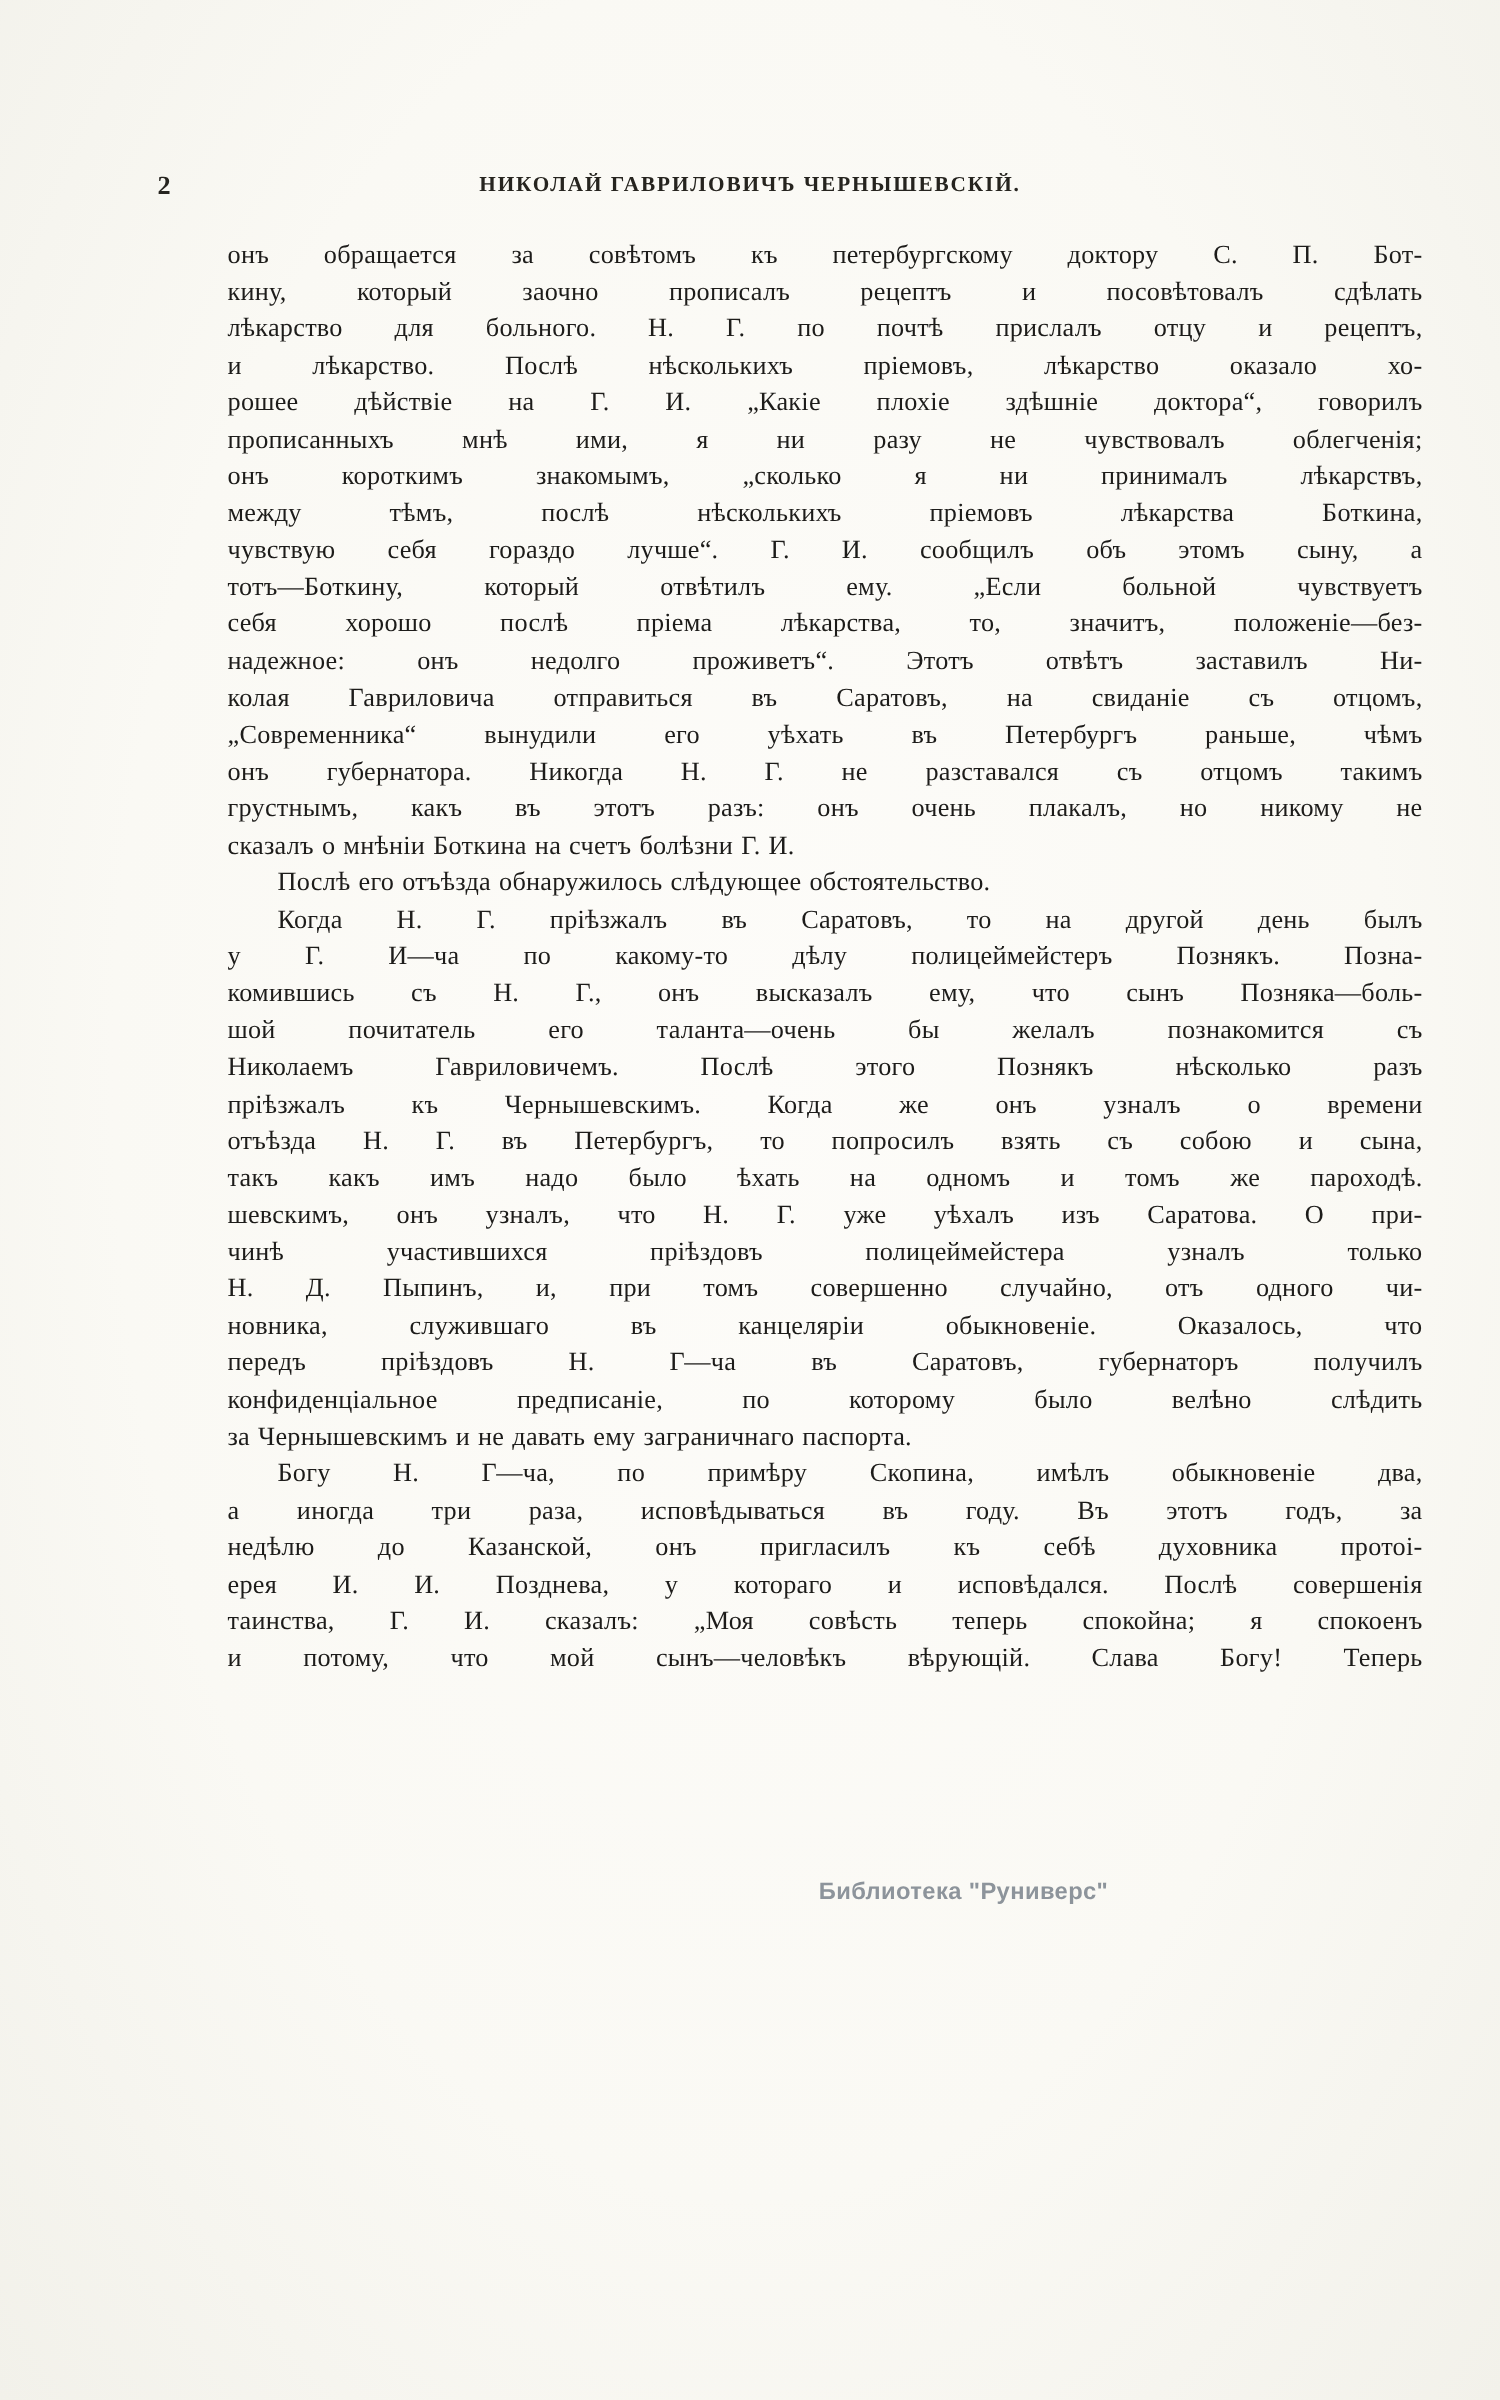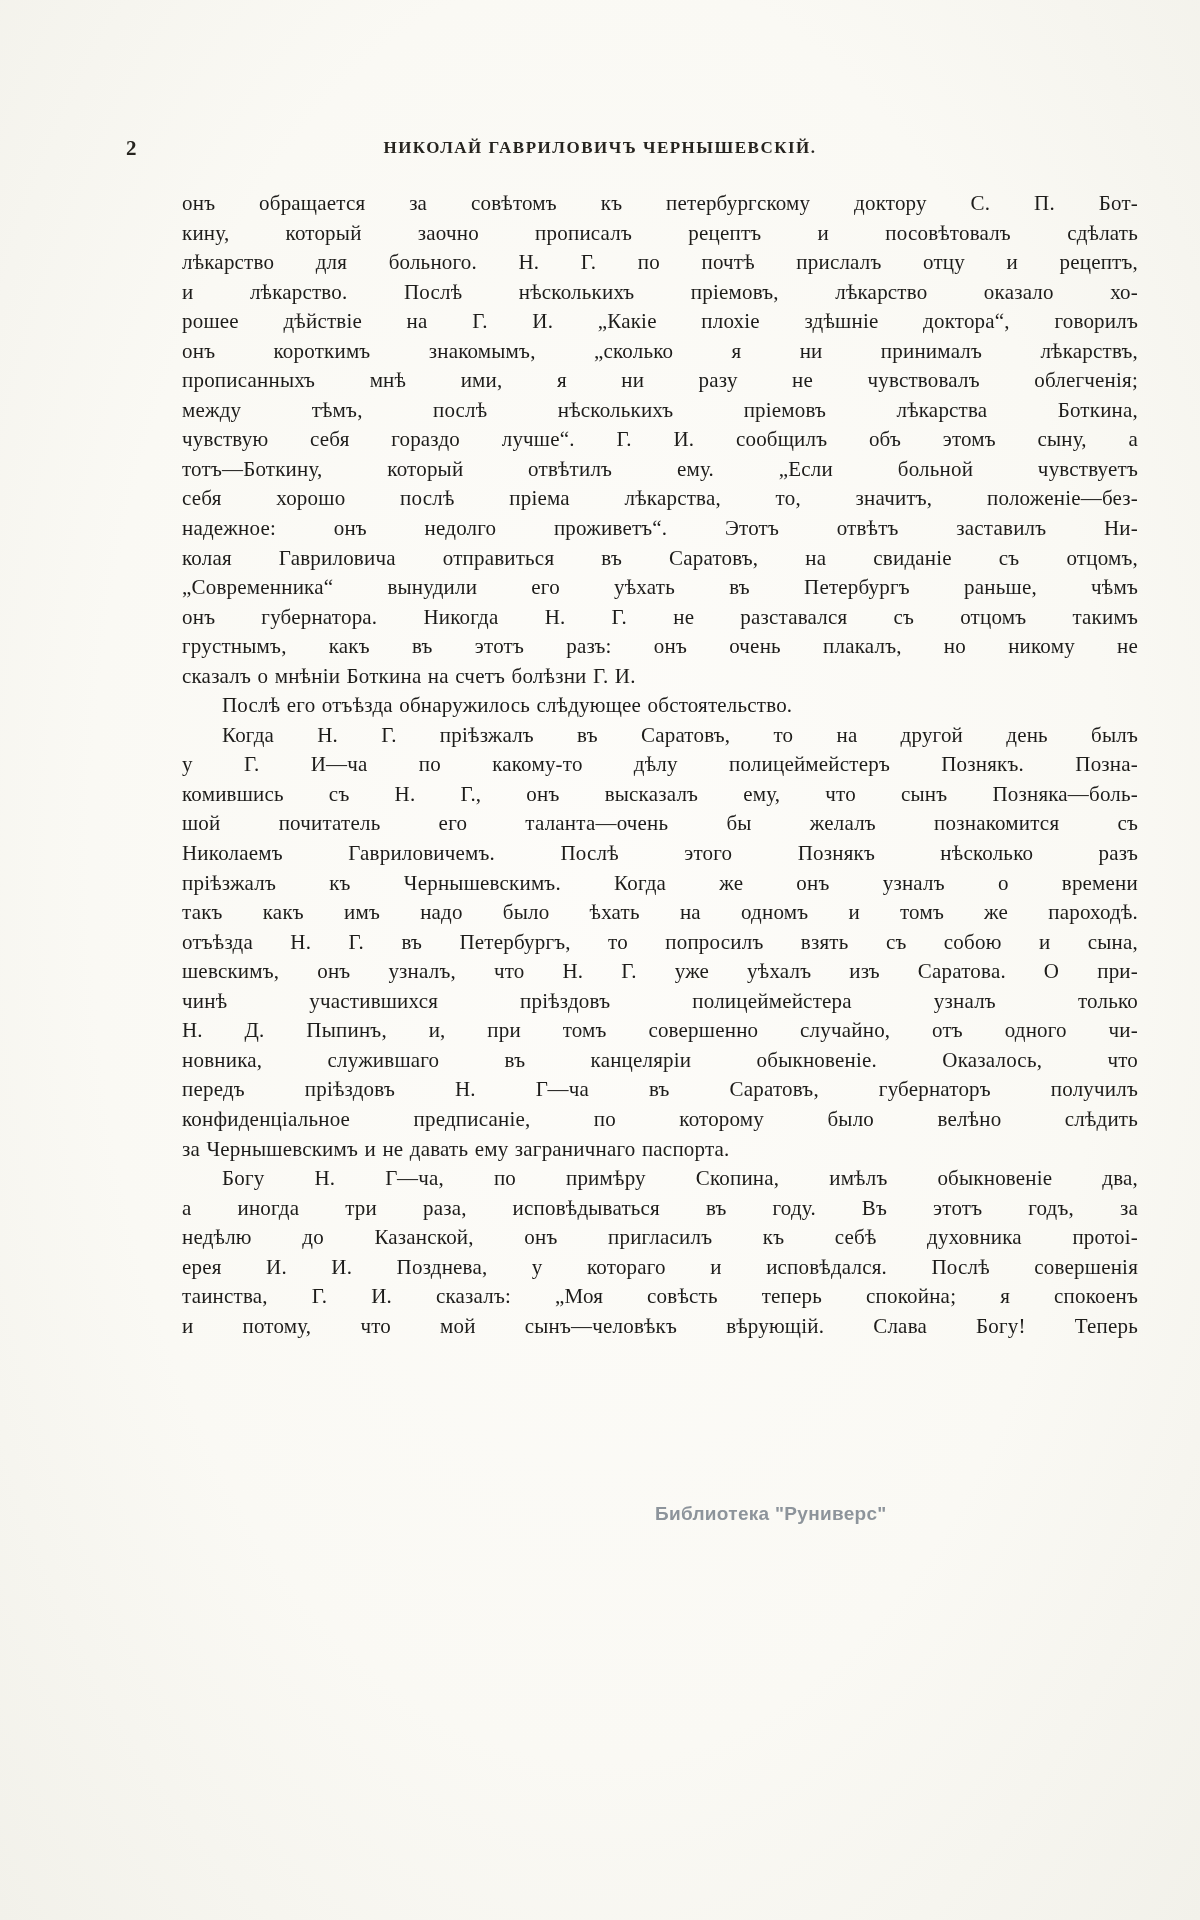--- a/index.html
+++ b/index.html
@@ -88,41 +88,41 @@
     <div class="page-number">2</div>
     <div class="running-title">НИКОЛАЙ ГАВРИЛОВИЧЪ ЧЕРНЫШЕВСКІЙ.</div>
   </div>
 
   <div class="text-block">
       <div class="line">онъ обращается за совѣтомъ къ петербургскому доктору С. П. Бот-</div>
       <div class="line">кину, который заочно прописалъ рецептъ и посовѣтовалъ сдѣлать</div>
       <div class="line">лѣкарство для больного. Н. Г. по почтѣ прислалъ отцу и рецептъ,</div>
       <div class="line">и лѣкарство. Послѣ нѣсколькихъ пріемовъ, лѣкарство оказало хо-</div>
       <div class="line">рошее дѣйствіе на Г. И. „Какіе плохіе здѣшніе доктора“, говорилъ</div>
+      <div class="line">прописанныхъ мнѣ ими, я ни разу не чувствовалъ облегченія;</div>
       <div class="line">онъ короткимъ знакомымъ, „сколько я ни принималъ лѣкарствъ,</div>
-      <div class="line">прописанныхъ мнѣ ими, я ни разу не чувствовалъ облегченія;</div>
       <div class="line">между тѣмъ, послѣ нѣсколькихъ пріемовъ лѣкарства Боткина,</div>
       <div class="line">чувствую себя гораздо лучше“. Г. И. сообщилъ объ этомъ сыну, а</div>
       <div class="line">тотъ—Боткину, который отвѣтилъ ему. „Если больной чувствуетъ</div>
       <div class="line">себя хорошо послѣ пріема лѣкарства, то, значитъ, положеніе—без-</div>
       <div class="line">надежное: онъ недолго проживетъ“. Этотъ отвѣтъ заставилъ Ни-</div>
       <div class="line">колая Гавриловича отправиться въ Саратовъ, на свиданіе съ отцомъ,</div>
       <div class="line">„Современника“ вынудили его уѣхать въ Петербургъ раньше, чѣмъ</div>
       <div class="line">онъ губернатора. Никогда Н. Г. не разставался съ отцомъ такимъ</div>
       <div class="line">грустнымъ, какъ въ этотъ разъ: онъ очень плакалъ, но никому не</div>
       <div class="line last">сказалъ о мнѣніи Боткина на счетъ болѣзни Г. И.</div>
       <div class="line last indent">Послѣ его отъѣзда обнаружилось слѣдующее обстоятельство.</div>
       <div class="line indent">Когда Н. Г. пріѣзжалъ въ Саратовъ, то на другой день былъ</div>
       <div class="line">у Г. И—ча по какому-то дѣлу полицеймейстеръ Познякъ. Позна-</div>
       <div class="line">комившись съ Н. Г., онъ высказалъ ему, что сынъ Позняка—боль-</div>
       <div class="line">шой почитатель его таланта—очень бы желалъ познакомится съ</div>
       <div class="line">Николаемъ Гавриловичемъ. Послѣ этого Познякъ нѣсколько разъ</div>
       <div class="line">пріѣзжалъ къ Чернышевскимъ. Когда же онъ узналъ о времени</div>
+      <div class="line">отъѣзда Н. Г. въ Петербургъ, то попросилъ взять съ собою и сына,</div>
       <div class="line">такъ какъ имъ надо было ѣхать на одномъ и томъ же пароходѣ.</div>
-      <div class="line">отъѣзда Н. Г. въ Петербургъ, то попросилъ взять съ собою и сына,</div>
       <div class="line">шевскимъ, онъ узналъ, что Н. Г. уже уѣхалъ изъ Саратова. О при-</div>
       <div class="line">чинѣ участившихся пріѣздовъ полицеймейстера узналъ только</div>
       <div class="line">Н. Д. Пыпинъ, и, при томъ совершенно случайно, отъ одного чи-</div>
       <div class="line">новника, служившаго въ канцеляріи обыкновеніе. Оказалось, что</div>
       <div class="line">передъ пріѣздовъ Н. Г—ча въ Саратовъ, губернаторъ получилъ</div>
       <div class="line">конфиденціальное предписаніе, по которому было велѣно слѣдить</div>
       <div class="line last">за Чернышевскимъ и не давать ему заграничнаго паспорта.</div>
       <div class="line indent">Богу Н. Г—ча, по примѣру Скопина, имѣлъ обыкновеніе два,</div>
       <div class="line">а иногда три раза, исповѣдываться въ году. Въ этотъ годъ, за</div>
       <div class="line">недѣлю до Казанской, онъ пригласилъ къ себѣ духовника протоі-</div>

